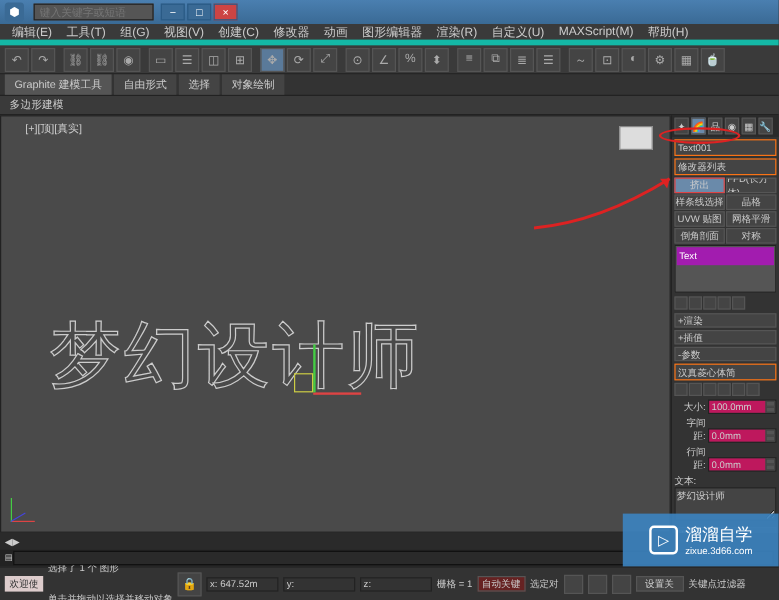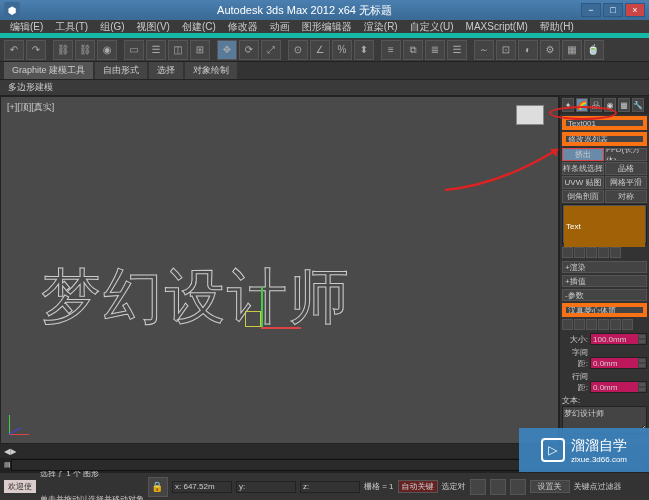--- a/index.html
+++ b/index.html
@@ -26,21 +26,21 @@
 
 
 .ribbon { height: 18px; background: #333; display: flex; align-items: center; padding: 0 4px; border-bottom: 1px solid #222; }
 .ribbon-tab { padding: 2px 8px; font-size: 9px; background: #444; margin-right: 2px; cursor: pointer; }
 .ribbon-tab.active { background: #555; }
 .ribbon2 { height: 16px; background: #3a3a3a; display: flex; align-items: center; padding: 0 8px; font-size: 9px; border-bottom: 1px solid #222; }
 
 
 .main { display: flex; height: 348px; }
 .viewport { flex: 1; background: #4a4a4a; position: relative; border: 1px solid #222; }
-.viewport-label { position: absolute; top: 4px; left: 6px; font-size: 9px; color: #ccc; }
+.viewport-label { position: absolute; top: 4px; left: 20px; font-size: 9px; color: #ccc; }
 .viewcube { position: absolute; top: 8px; right: 8px; width: 40px; height: 40px; }
 .viewcube .cube { width: 28px; height: 20px; background: #ddd; border: 1px solid #888; margin: 0 auto; }
 
 
 .vp-text { position: absolute; top: 160px; left: 40px; font-size: 60px; color: transparent; -webkit-text-stroke: 1px #ccc; letter-spacing: 2px; white-space: nowrap; }
 
 
 .gizmo { position: absolute; top: 200px; left: 240px; width: 60px; height: 60px; }
 .gizmo .x-axis { position: absolute; width: 40px; height: 2px; background: #d44; top: 30px; left: 20px; }
 .gizmo .y-axis { position: absolute; width: 2px; height: 40px; background: #4c4; top: -10px; left: 20px; }
@@ -51,26 +51,26 @@
 .tripod .tx { position: absolute; width: 20px; height: 1px; background: #d44; bottom: 0; left: 0; }
 .tripod .ty { position: absolute; width: 1px; height: 20px; background: #4c4; bottom: 0; left: 0; }
 .tripod .tz { position: absolute; width: 14px; height: 1px; background: #44d; bottom: 0; left: 0; transform: rotate(-30deg); transform-origin: left; }
 
 
 .right-panel { width: 90px; background: #333; border-left: 1px solid #222; display: flex; flex-direction: column; }
 .panel-tabs { height: 18px; display: flex; gap: 2px; padding: 2px; background: #2a2a2a; }
 .panel-tab { width: 12px; height: 14px; background: #444; border: 1px solid #555; cursor: pointer; font-size: 8px; display: flex; align-items: center; justify-content: center; }
 .panel-tab.active { background: #6a8aaa; }
 .panel-body { flex: 1; padding: 2px; font-size: 8px; overflow: hidden; }
-.panel-field { width: 100%; height: 14px; background: #444; border: 4px solid #f97316; margin-bottom: 2px; padding: 0 2px; font-size: 8px; color: #ccc; }
+.panel-field { width: 100%; height: 14px; background: #444; border: 1px solid #f97316; margin-bottom: 2px; padding: 0 2px; font-size: 8px; color: #ccc; }
 .panel-row { display: flex; gap: 1px; margin-bottom: 1px; }
 .panel-btn { flex: 1; height: 13px; background: #444; border: 1px solid #555; font-size: 8px; display: flex; align-items: center; justify-content: center; cursor: pointer; overflow: hidden; }
 .panel-btn.hl { background: #6a8aaa; border-color: #d44; }
 .stack { height: 40px; background: #555; border: 1px solid #222; margin-bottom: 3px; padding: 1px; }
-.stack-item { font-size: 8px; padding: 16px 2px; background: #a16207; color: #fff; }
+.stack-item { font-size: 8px; padding: 3px 2px; background: #a21caf; color: #fff; }
 .mini-icons { display: flex; gap: 1px; margin-bottom: 3px; }
 .mini-icon { width: 11px; height: 11px; background: #444; border: 1px solid #555; }
 .rollout { margin-top: 2px; }
 .rollout-hdr { height: 12px; background: #444; border: 1px solid #555; font-size: 8px; padding: 0 2px; display: flex; align-items: center; }
 .rollout-body { padding: 2px 0; }
 .param-row { display: flex; align-items: flex-end; gap: 2px; margin-bottom: 2px; font-size: 8px; }
 .param-row label { width: 26px; text-align: right; }
 .spinner { flex: 1; height: 12px; background: #333; border: 1px solid #222; display: flex; }
 .spinner input { flex: 1; background: #be185d; border: none; color: #ccc; font-size: 8px; padding: 0 2px; width: 30px; }
 .spinner .arrows { width: 8px; display: flex; flex-direction: column; }
@@ -102,21 +102,21 @@
 
 .watermark { position: absolute; bottom: 28px; right: 0; width: 130px; height: 44px; background: rgba(60,130,190,0.92); display: flex; align-items: center; justify-content: center; gap: 6px; color: #fff; font-size: 14px; }
 .watermark .wm-logo { width: 24px; height: 24px; border: 2px solid #fff; border-radius: 4px; display: flex; align-items: center; justify-content: center; font-size: 12px; }
 .watermark .wm-url { font-size: 8px; display: block; }
 </style>
 </head>
 <body>
 
 <div class="titlebar">
   <div class="logo">⬢</div>
-  <div class="title">Autodesk 3ds Max 2012 x64   无标题</div>
+  <input class="search" placeholder="键入关键字或短语" style="">
   <div class="winbtns">
     <div class="winbtn">−</div>
     <div class="winbtn">□</div>
     <div class="winbtn close">×</div>
   </div>
 </div>
 
 <div class="menubar">
   <div class="menu-item">编辑(E)</div>
   <div class="menu-item">工具(T)</div>

